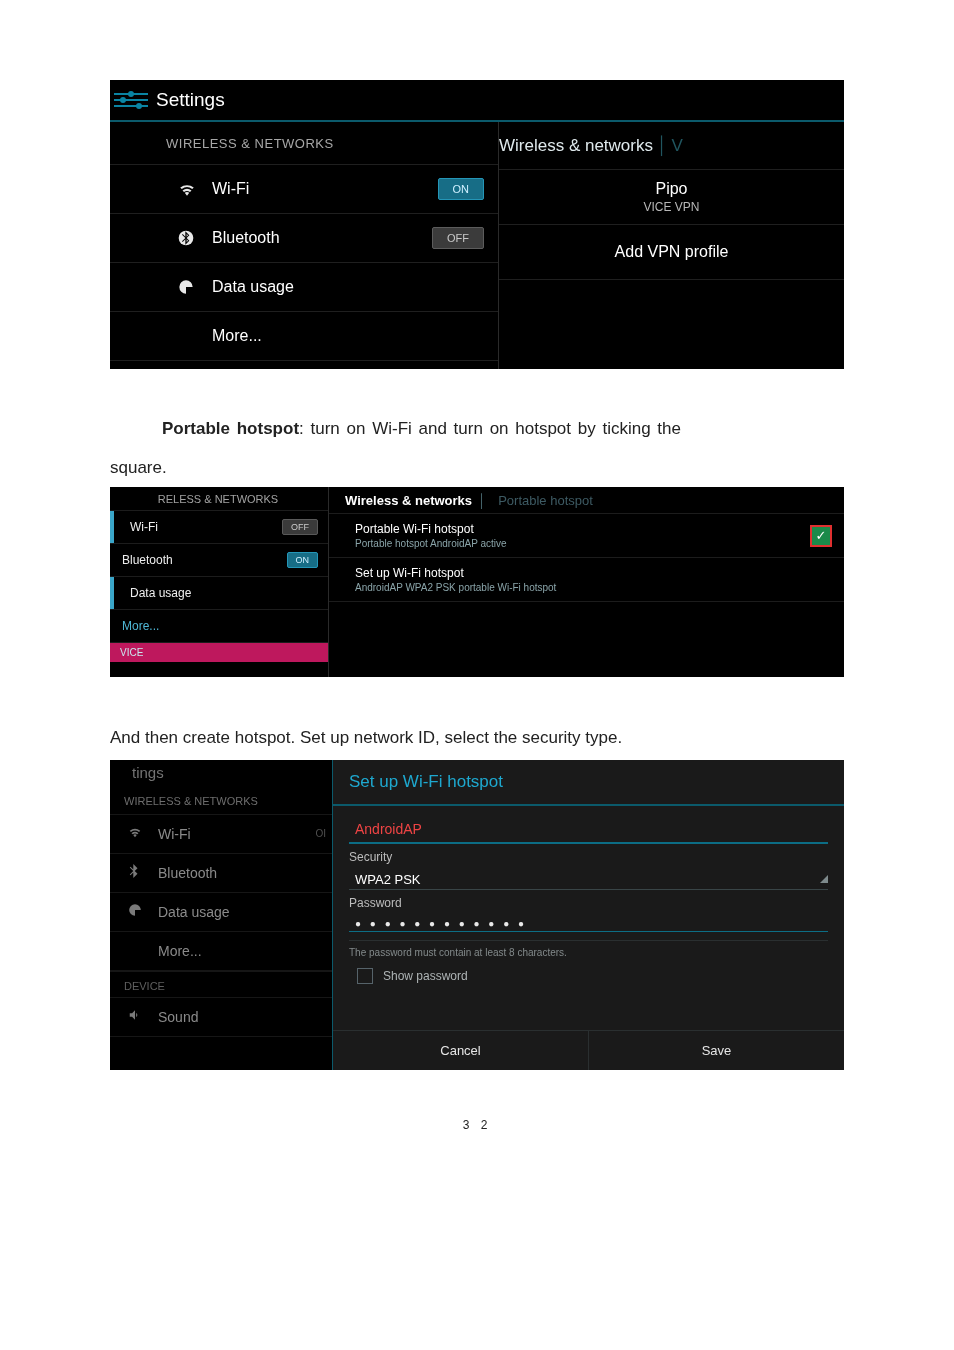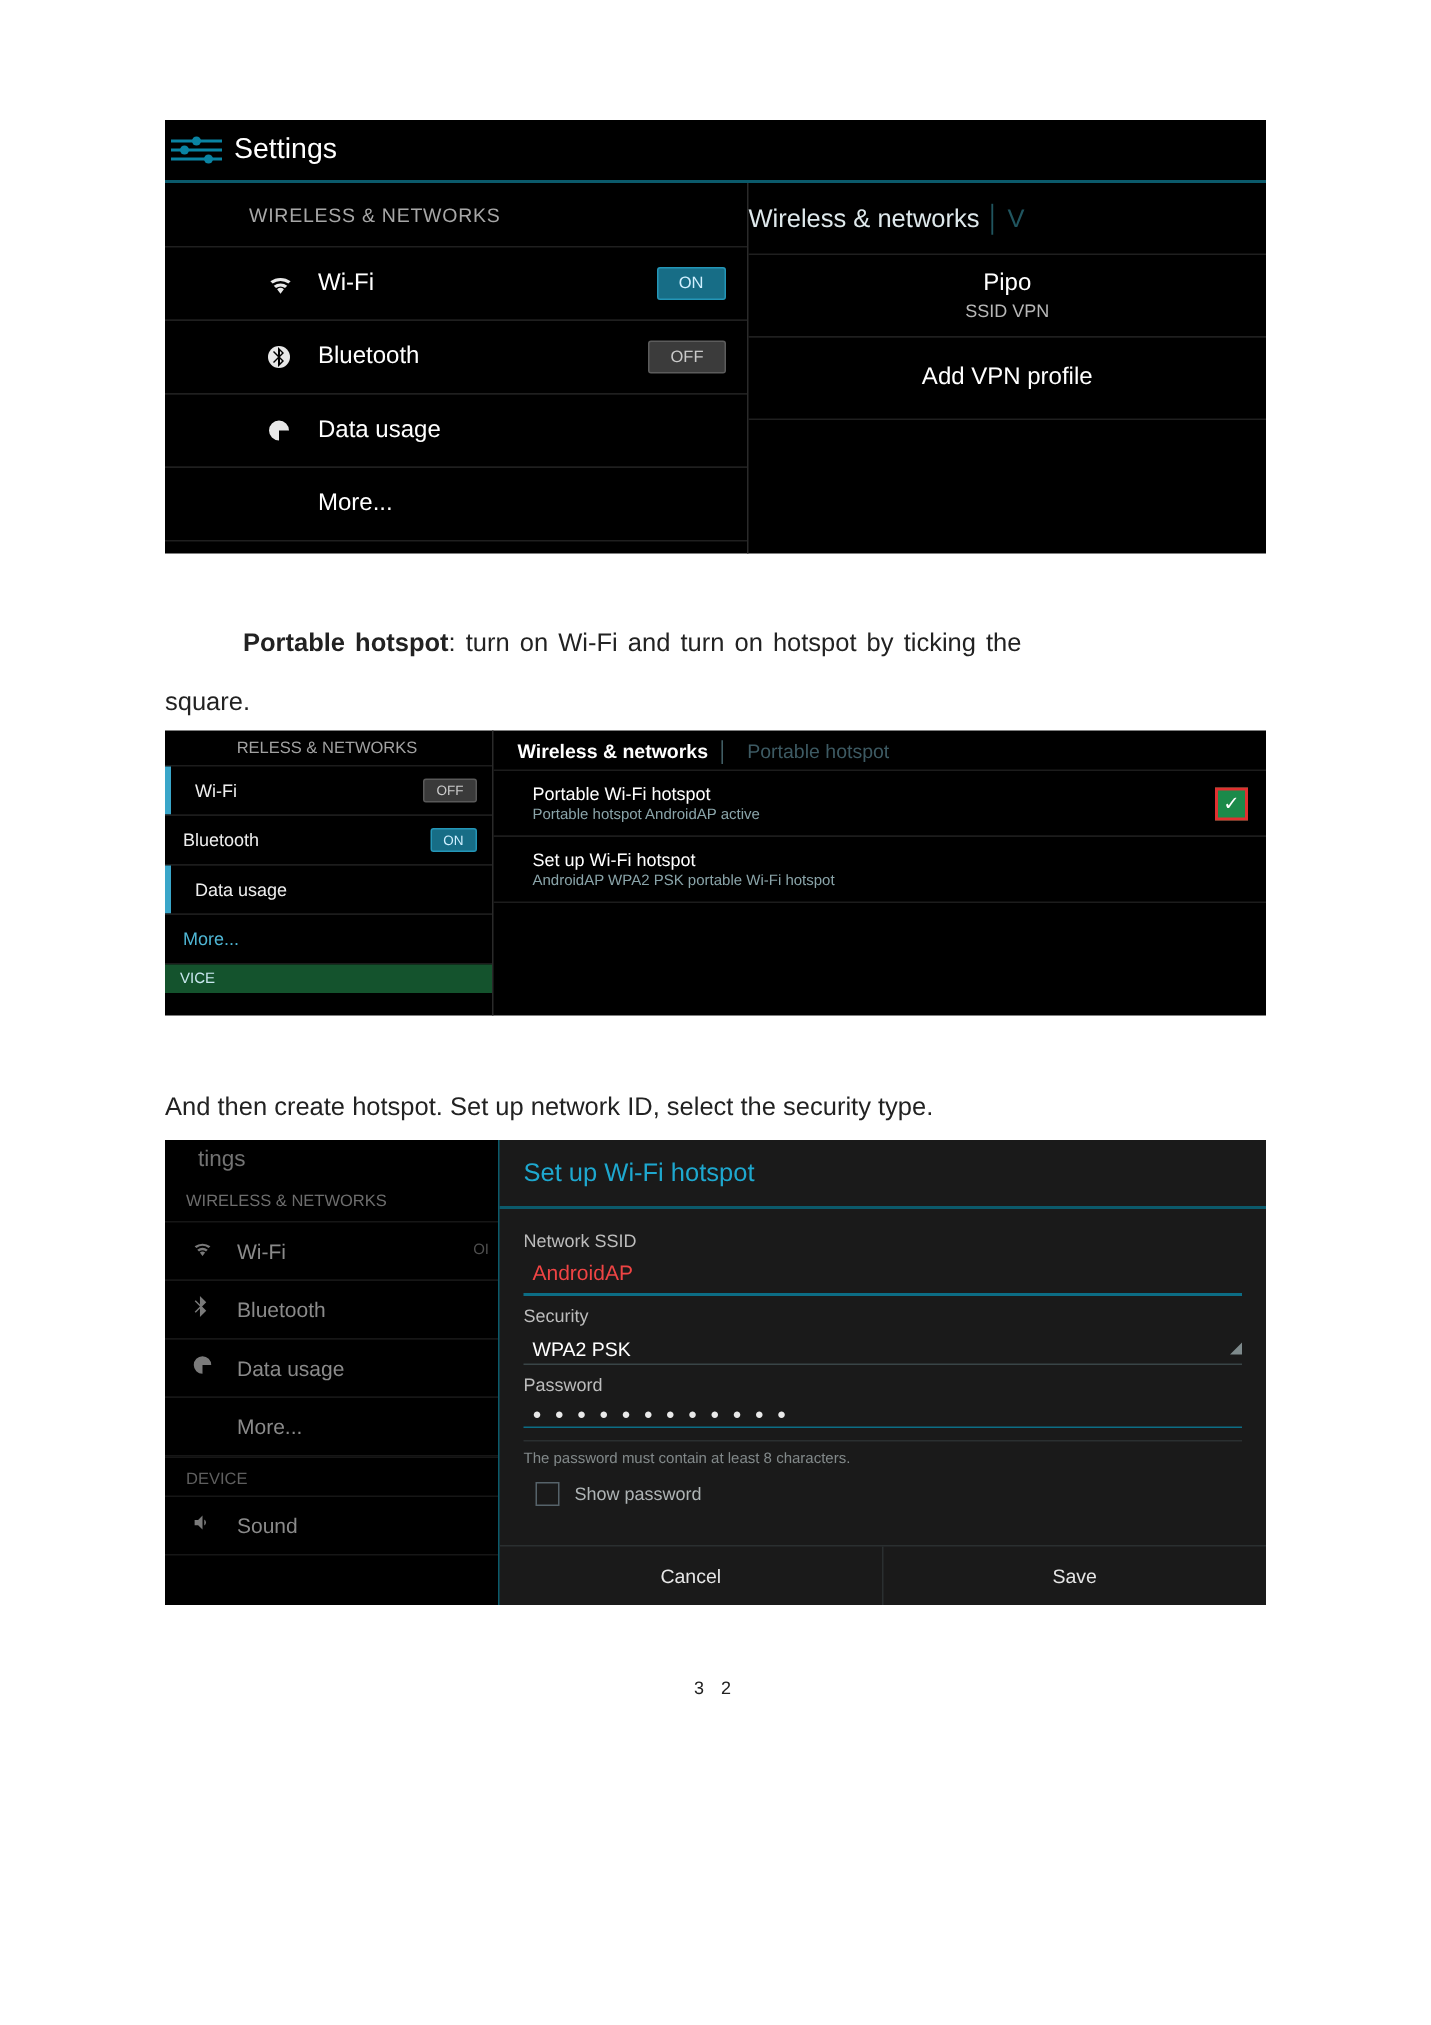--- a/index.html
+++ b/index.html
@@ -44,21 +44,21 @@
   .left2{width:218px;border-right:1px solid #2a2a2a;display:flex;flex-direction:column;}
   .catlbl{color:#a2a2a2;font-size:11px;padding:6px 10px 6px 8px;text-align:center;}
   .row2{height:32px;display:flex;align-items:center;padding:0 10px 0 12px;color:#eee;font-size:12px;border-top:1px solid #1c1c1c;border-bottom:1px solid #1c1c1c;margin-top:-1px;}
   .row2 .mark{width:4px;height:100%;margin-right:8px;}
   .row2 .mark.blue{background:#3aa6c9;margin-left:-12px;margin-right:16px;}
   .row2 .label{flex:1;}
   .pill{font-size:9px;padding:2px 8px;border-radius:2px;}
   .pill.off{background:#3a3a3a;border:1px solid #595959;color:#cbcbcb;}
   .pill.on{background:#176d86;border:1px solid #2496b7;color:#d0f0ff;}
   .row2.sel{color:#4fb6d4;}
-  .cat2{background:#14532d;color:#c9e7ef;font-size:10px;padding:4px 10px;}
+  .cat2{background:#be185d;color:#c9e7ef;font-size:10px;padding:4px 10px;}
   .right2{flex:1;}
   .crumb2{padding:6px 0 6px 16px;font-size:13px;color:#fff;}
   .crumb2 .faded{color:#3d5a63;margin-left:6px;}
   .optrow{padding:8px 12px 8px 26px;border-top:1px solid #1c1c1c;border-bottom:1px solid #1c1c1c;margin-top:-1px;display:flex;align-items:center;gap:48px;}
   .optrow .txt{flex:1;}
   .optrow .t1{color:#fff;font-size:12px;}
   .optrow .t2{color:#8aa4a9;font-size:10px;margin-top:2px;}
   .chk{width:18px;height:18px;border:2px solid #e03030;background:#1b8a4a;display:flex;align-items:center;justify-content:center;color:#fff;font-size:13px;}
 
   
@@ -147,21 +147,21 @@
           <span class="label">More...</span>
         </div>
       </div>
 
       <div class="right1">
         <div class="crumb">
           <span>Wireless &amp; networks</span><span class="nextch">│</span><span class="nextch">V</span>
         </div>
         <div class="right-row">
           <div class="title2">Pipo</div>
-          <div class="sub">SSID VPN</div>
+          <div class="sub">VICE VPN</div>
         </div>
         <div class="right-row single">
           <div class="title2">Add VPN profile</div>
         </div>
       </div>
     </div>
   </div>
 
   <p class="para indent">
     <b>Portable hotspot</b><span>: turn on Wi-Fi and turn on hotspot by ticking the</span>
@@ -251,21 +251,20 @@
               <path fill="#7a7a7a" d="M3 9v6h4l5 5V4L7 9H3zm13 3a4 4 0 00-2-3.5v7A4 4 0 0016 12z"></path>
             </svg>
         </span>
         <span>Sound</span>
       </div>
     </div>
 
     <div class="dialog">
       <div class="dlgTitle">Set up Wi-Fi hotspot</div>
       <div class="dlgBody">
-        <div class="flbl">Network SSID</div>
         <div class="inputline">
           <span class="val">AndroidAP</span>
         </div>
         <div class="flbl">Security</div>
         <div class="spinner">
           <span class="val">WPA2 PSK</span>
           <span class="tri"></span>
         </div>
         <div class="flbl">Password</div>
         <div class="pwddots">● ● ● ● ● ● ● ● ● ● ● ●</div>

